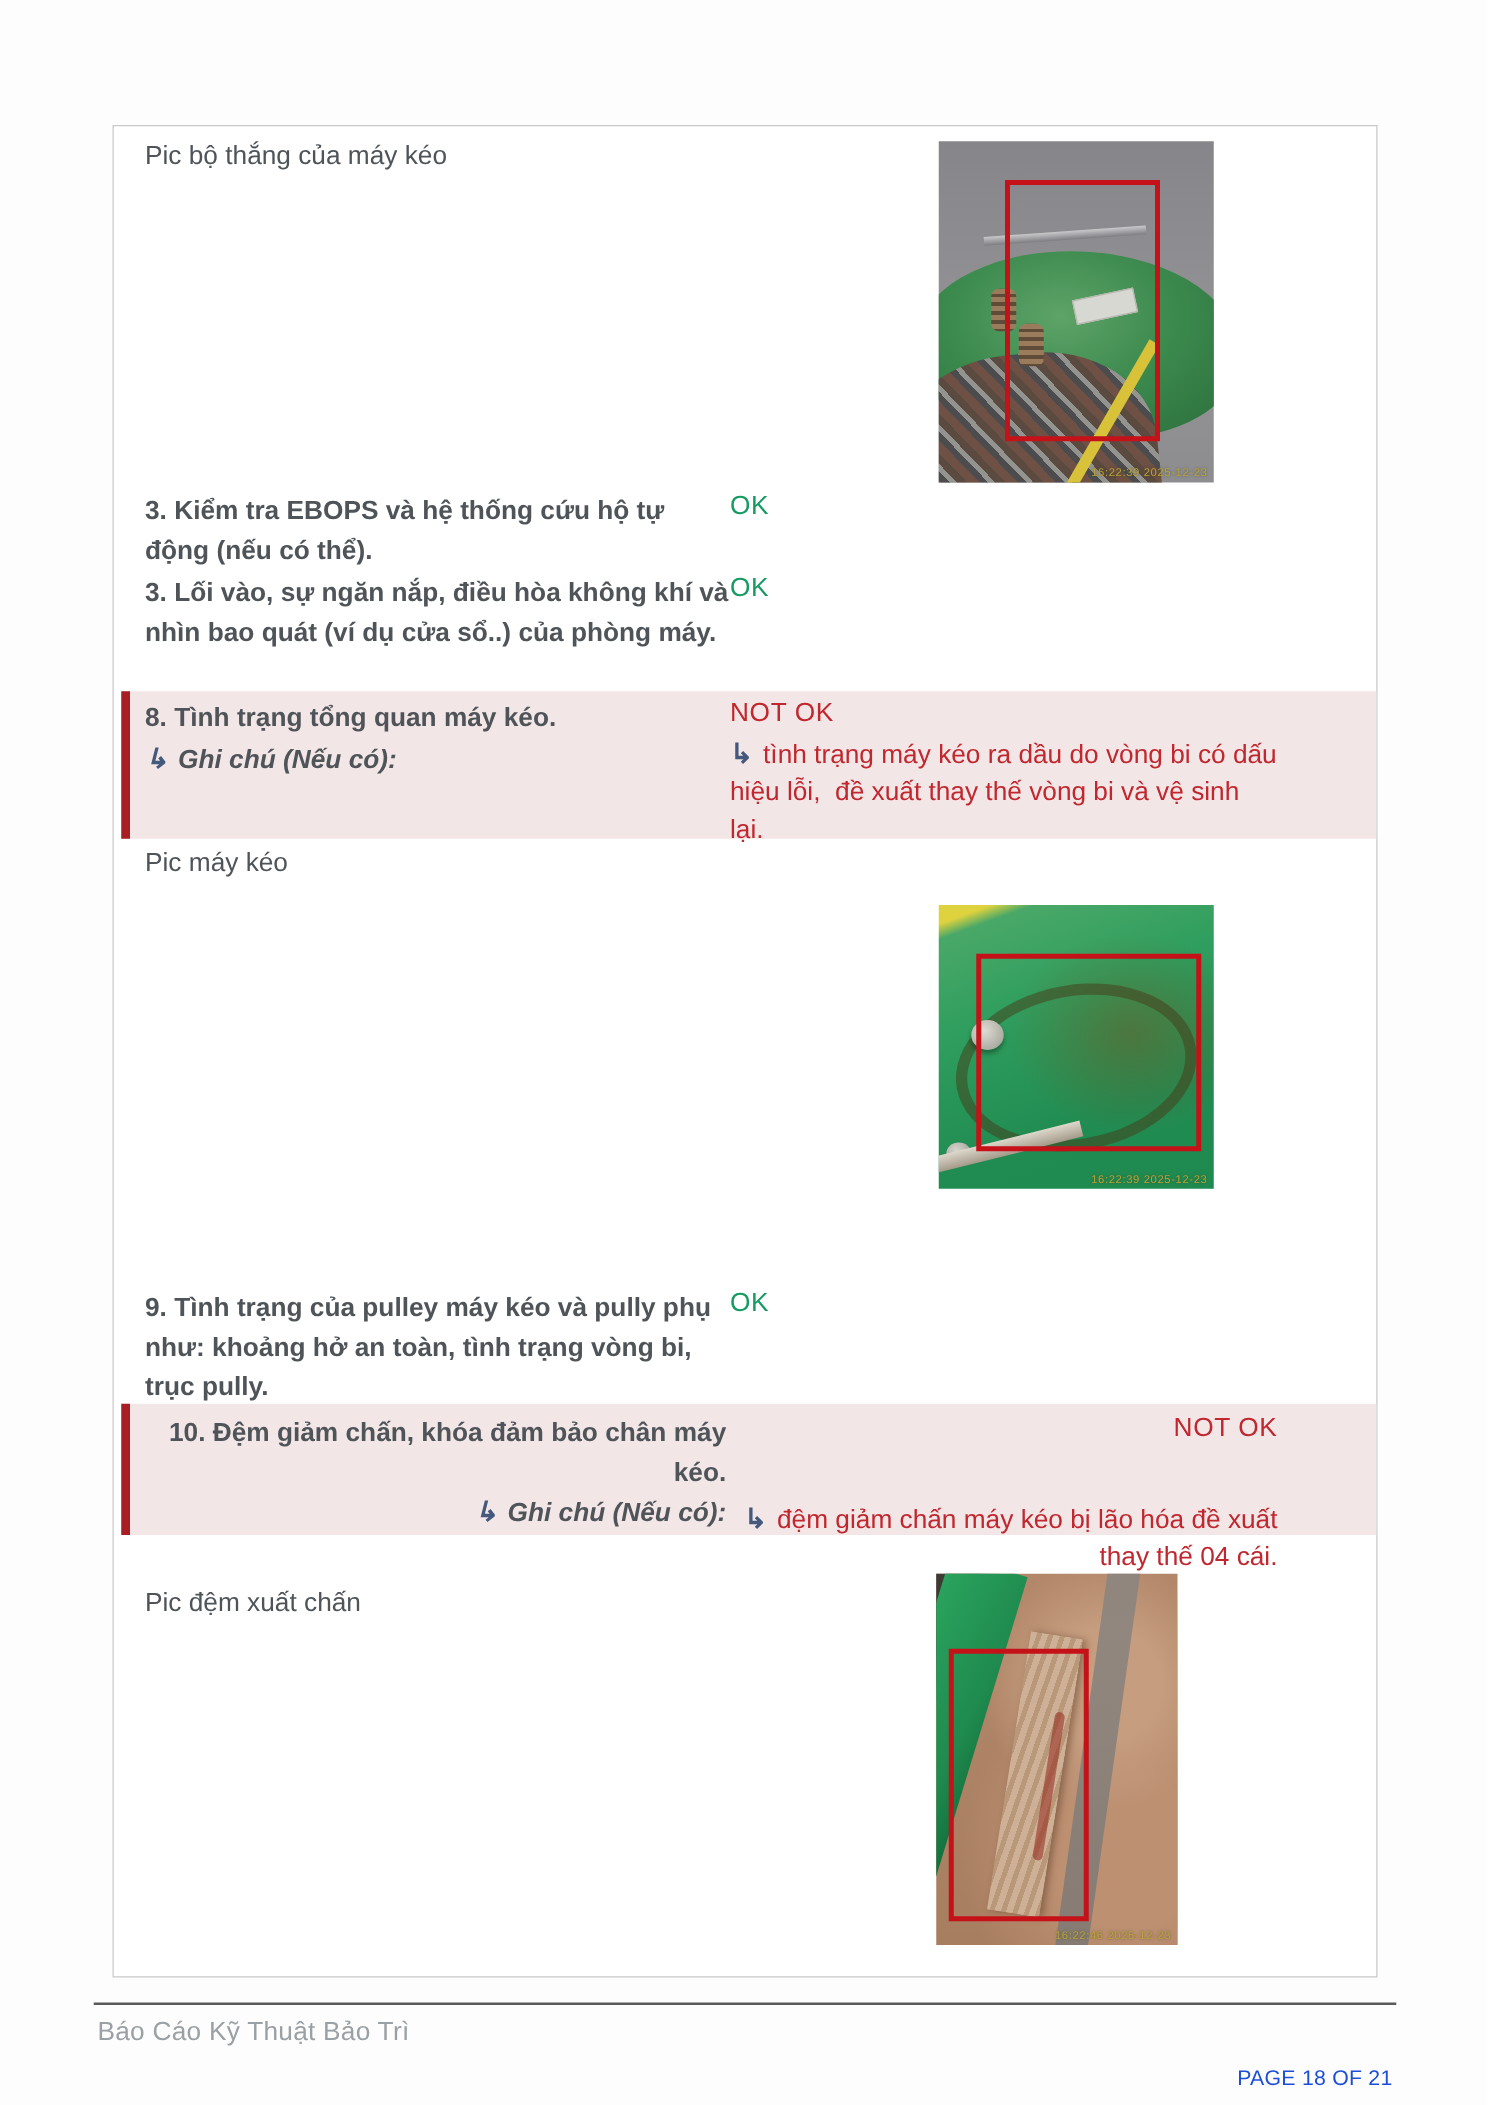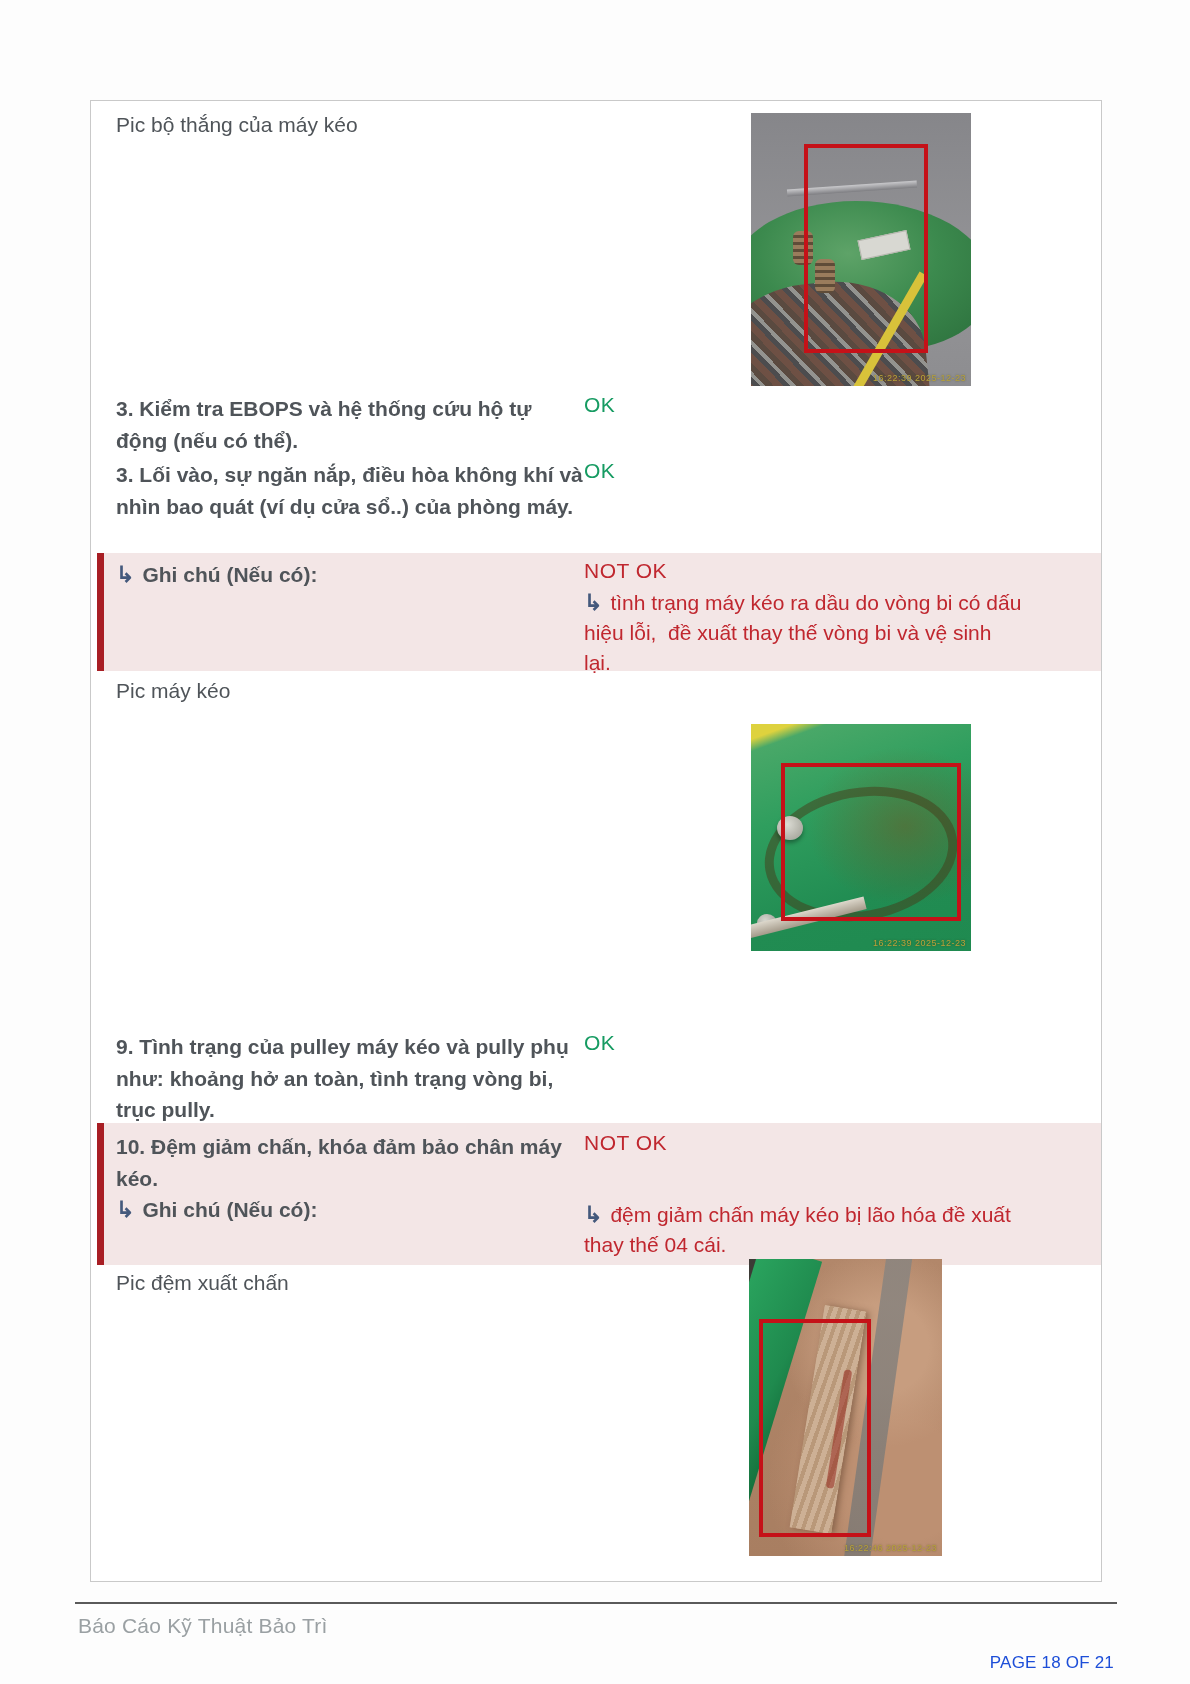--- a/index.html
+++ b/index.html
@@ -35,21 +35,21 @@
     position:absolute; left:6px; right:0;
     background:#f3e6e6;
     border-left:7px solid #a81e24;
   }
   .hl-left { position:absolute; left:12px; top:6px; width:465px; }
   .hl-right { position:absolute; left:480px; top:6px; width:438px; }
   .hl-item {
     font-size:21px; font-weight:bold; color:#4f5459; line-height:1.5;
   }
   .ghichu {
-    font-size:21px; font-weight:bold; color:#4f5459; margin-top:3px;
+    font-size:21px; font-weight:bold; color:#4f5459; margin-top:3px;font-style:italic;
   }
   .arrow {
     color:#44597c; font-weight:bold; margin-right:8px;
     font-size:22px;
   }
   .hl-status { font-size:21px; color:#c0272f; letter-spacing:0.5px; }
   .note {
     font-size:21px; color:#c0272f; line-height:1.42;
   }
   .note .note-text { white-space:pre-wrap; }
@@ -179,20 +179,21 @@
   </div>
 
   <div class="item-text" style="top:292px;">3. Kiểm tra EBOPS và hệ thống cứu hộ tự động (nếu có thể).</div>
   <div class="status ok" style="top:292px;">OK</div>
 
   <div class="item-text" style="top:358px;">3. Lối vào, sự ngăn nắp, điều hòa không khí và nhìn bao quát (ví dụ cửa sổ..) của phòng máy.</div>
   <div class="status ok" style="top:358px;">OK</div>
 
   <div class="hl-block" style="top:452px; height:118px;">
     <div class="hl-left">
+      <div class="hl-item">8. Tình trạng tổng quan máy kéo.</div>
       <div class="ghichu"><span class="arrow">↳</span><span>Ghi chú (Nếu có):</span></div>
     </div>
     <div class="hl-right">
       <div class="hl-status">NOT OK</div>
       <div class="note" style="margin-top:4px;"><span class="arrow">↳</span><span class="note-text">tình trạng máy kéo ra dầu do vòng bi có dấu hiệu lỗi,  đề xuất thay thế vòng bi và vệ sinh lại.</span></div>
     </div>
   </div>
 
   <div class="caption" style="top:578px;">Pic máy kéo</div>
   <div class="photo p2">
@@ -200,21 +201,21 @@
     <div class="bolt"></div>
     <div class="bolt2"></div>
     <div class="steel-bar"></div>
     <div class="ann" style="left:30px; top:39px; width:180px; height:158px;"></div>
     <div class="ts">16:22:39 2025-12-23</div>
   </div>
 
   <div class="item-text" style="top:930px;">9. Tình trạng của pulley máy kéo và pully phụ như: khoảng hở an toàn, tình trạng vòng bi, trục pully.</div>
   <div class="status ok" style="top:930px;">OK</div>
 
-  <div class="hl-block" style="top:1022px; height:142px;">
+  <div class="hl-block" style="top:1022px; height:105px;text-align:right;">
     <div class="hl-left" style="top:8px;">
       <div class="hl-item">10. Đệm giảm chấn, khóa đảm bảo chân máy kéo.</div>
       <div class="ghichu"><span class="arrow">↳</span><span>Ghi chú (Nếu có):</span></div>
     </div>
     <div class="hl-right" style="top:8px;">
       <div class="hl-status">NOT OK</div>
       <div class="note" style="margin-top:44px;"><span class="arrow">↳</span><span class="note-text">đệm giảm chấn máy kéo bị lão hóa đề xuất thay thế 04 cái.</span></div>
     </div>
   </div>
 

